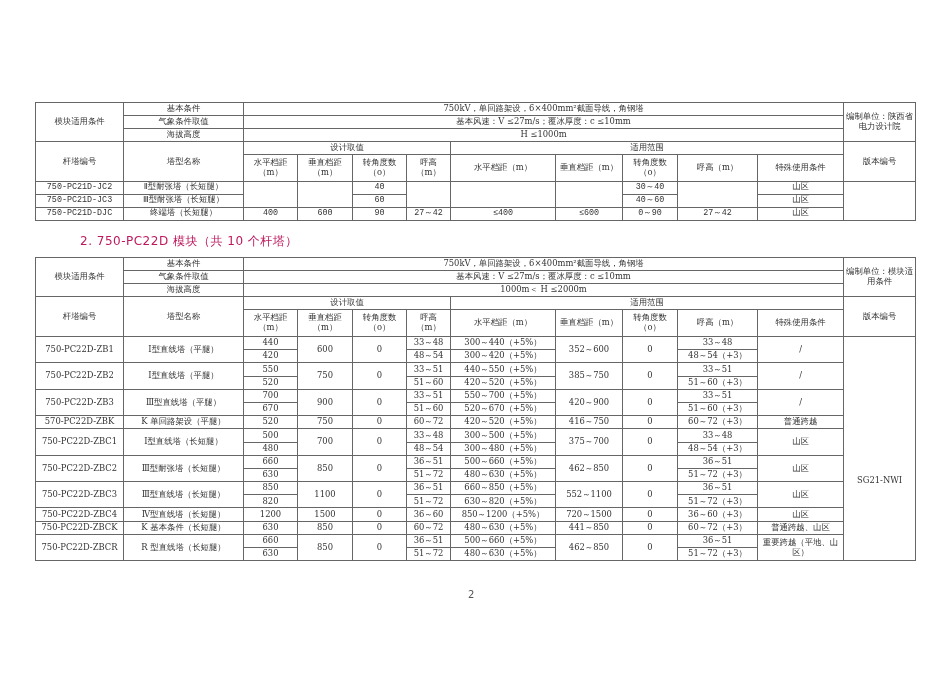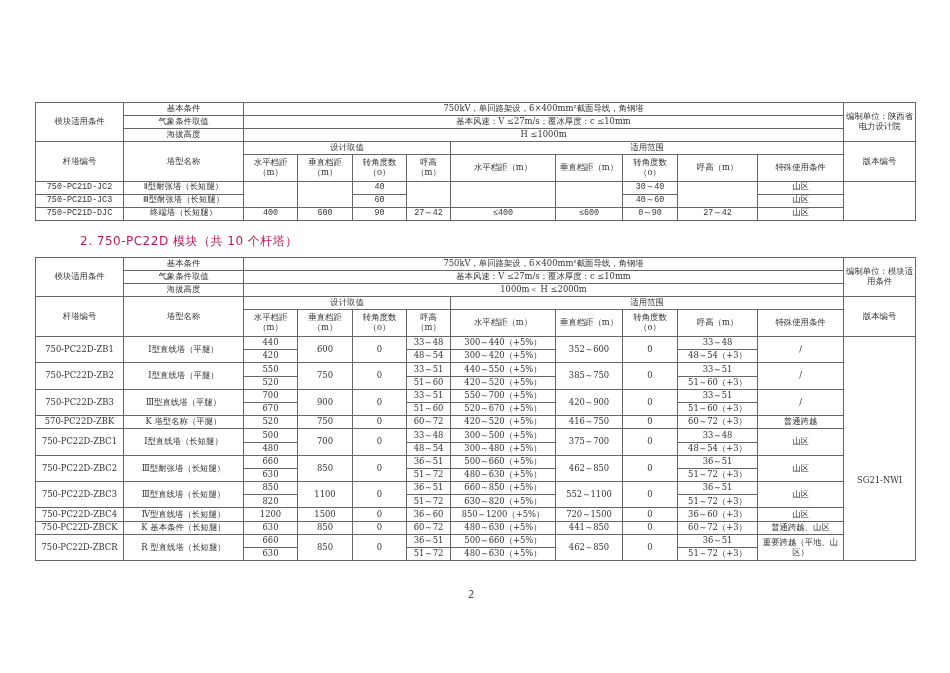--- a/index.html
+++ b/index.html
@@ -214,21 +214,21 @@
         <td rowspan="2" class="wrap">/</td>
       </tr>
       <tr class="data">
         <td>670</td>
         <td>51～60</td>
         <td>520～670（+5%）</td>
         <td>51～60（+3）</td>
       </tr>
       <tr class="data">
         <td>570-PC22D-ZBK</td>
-        <td>K 塔型名称（平腿）</td>
+        <td>K 单回路架设（平腿）</td>
         <td>520</td>
         <td>750</td>
         <td>0</td>
         <td>60～72</td>
         <td>420～520（+5%）</td>
         <td>416～750</td>
         <td>0</td>
         <td>60～72（+3）</td>
         <td class="wrap">普通跨越</td>
       </tr>

